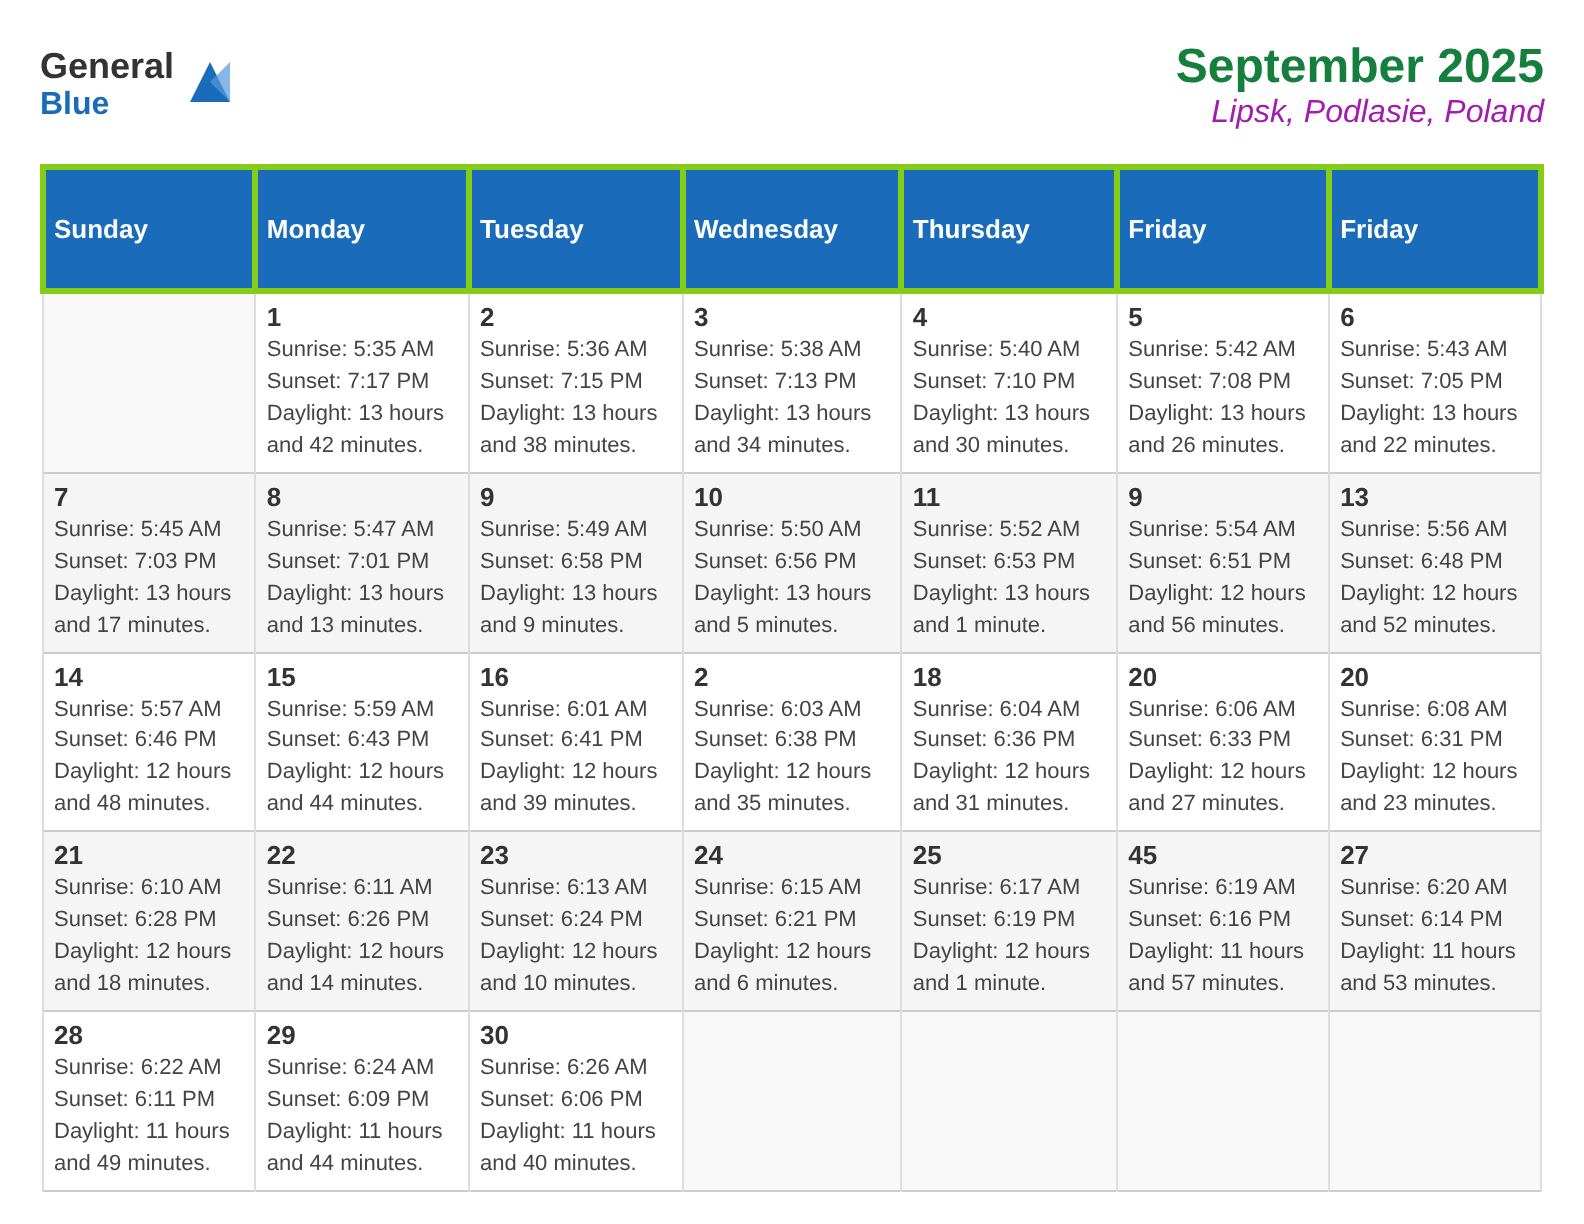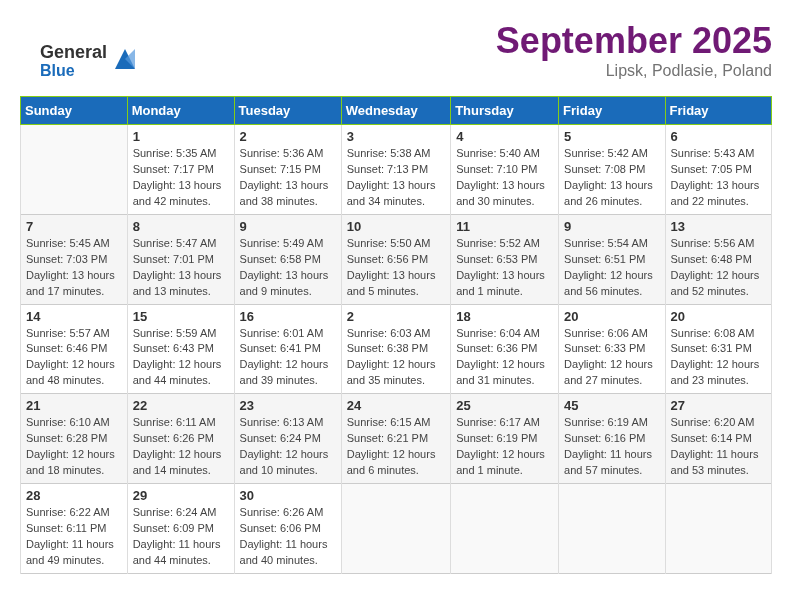--- a/index.html
+++ b/index.html
@@ -6,23 +6,22 @@
     body {
       font-family: Arial, sans-serif;
       background: #fff;
       width: 792px;
       min-height: 612px;
       padding: 20px;
     }
     .header {
       display: flex;
       justify-content: space-between;
-      align-items: flex-end;
+      align-items: center;
       margin-bottom: 16px;
-      margin-left: 20px;
     }
     .logo {
       display: flex;
       align-items: center;
     }
     .logo-text {
       display: flex;
       flex-direction: column;
       line-height: 1.1;
     }
@@ -39,41 +38,42 @@
     .logo-icon {
       width: 28px;
       height: 28px;
       margin-left: 4px;
       margin-top: -4px;
     }
     .title-block {
       text-align: right;
     }
     .month-title {
-      font-size: 36px;
-      font-weight: bold;
-      color: #701a75;
+      font-size: 24px;
+      font-weight: bold;
+      color: #15803d;
     }
     .location {
       font-size: 16px;
-      color: #737373;
+      color: #a21caf;
+      font-style: italic;
     }
     table {
       width: 100%;
       border-collapse: collapse;
       font-size: 11px;
     }
     thead tr th {
       background-color: #1a6bba;
       color: #fff;
-      padding: 6px 4px;
+      padding: 22px 4px;
       text-align: left;
       font-size: 13px;
       font-weight: bold;
-      border: 1px solid #84cc16;
+      border: 3px solid #84cc16;
     }
     tbody tr {
       border-bottom: 1px solid #ccc;
     }
     tbody tr td {
       vertical-align: top;
       padding: 4px 5px;
       border-right: 1px solid #ddd;
       border-left: 1px solid #ddd;
       min-height: 80px;

